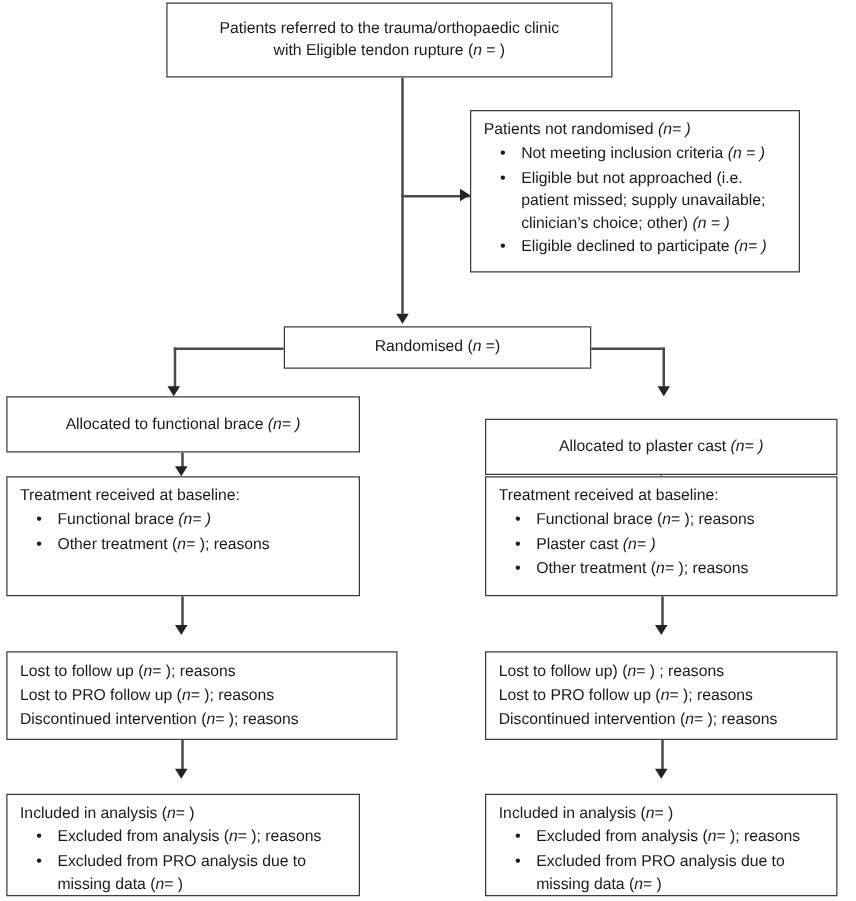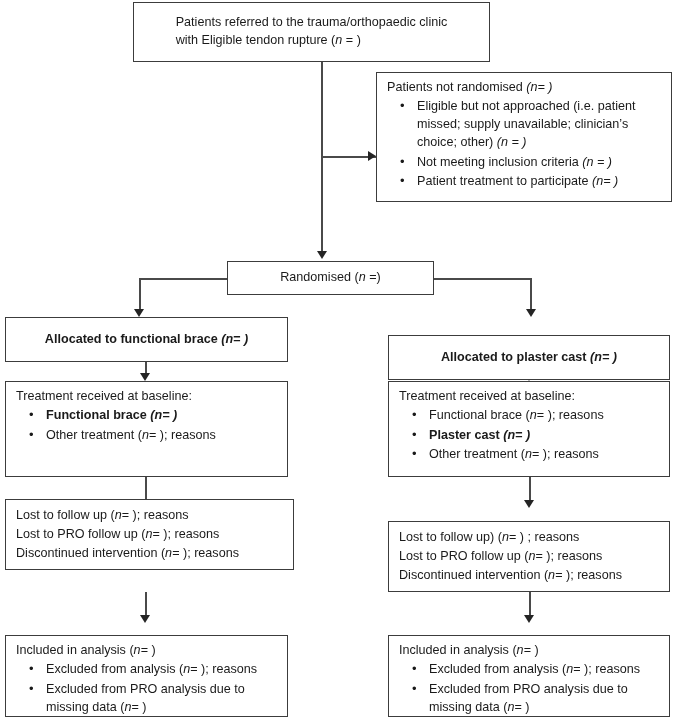--- a/index.html
+++ b/index.html
@@ -24,29 +24,29 @@
     border: 1.5px solid #3c3c3c;
     background: #ffffff;
     font-size: 12.6px;
     line-height: 1.42;
     color: #1a1a1a;
   }
   .box.center {
     display: flex;
     align-items: center;
     justify-content: center;
-    text-align: left;
+    text-align: center;
   }
   .box .pad {
     padding: 6px 8px 6px 10px;
   }
   .hdr {
     display: block;
   }
-  .bold { font-weight: bold; }
+  .bold { font-weight: normal; }
   .ital { font-style: italic; }
   ul.bullets {
     margin: 1px 0 0 0;
     padding: 0 0 0 30px;
     list-style: none;
   }
   ul.bullets li {
     position: relative;
     margin: 1.5px 0;
     padding-left: 0;
@@ -123,32 +123,32 @@
   <div class="vline" style="left:529px; top:592px; height:25px;"></div>
   <div class="arrow-down" style="left:524.3px; top:615px;"></div>
 
   <div class="box center" style="left:133px; top:2px; width:357px; height:60px;">
     <div>
       <span>Patients referred to the trauma/orthopaedic clinic</span><br>
       <span>with Eligible tendon rupture (</span><span class="ital">n</span><span> = )</span>
     </div>
   </div>
 
-  <div class="box" style="left:376px; top:72px; width:296px; height:130px;">
+  <div class="box" style="left:376px; top:88px; width:264px; height:130px;">
     <div class="pad">
       <span class="hdr"><span>Patients not randomised </span><span class="ital">(n= )</span></span>
       <ul class="bullets">
+        <li><span>Not meeting inclusion criteria </span><span class="ital">(n = )</span></li>
         <li><span>Eligible but not approached (i.e. patient missed; supply unavailable; clinician’s choice; other) </span><span class="ital">(n = )</span></li>
-        <li><span>Not meeting inclusion criteria </span><span class="ital">(n = )</span></li>
-        <li><span>Patient treatment to participate </span><span class="ital">(n= )</span></li>
-      </ul>
-    </div>
-  </div>
-
-  <div class="box center" style="left:227px; top:261px; width:207px; height:34px;">
+        <li><span>Eligible declined to participate </span><span class="ital">(n= )</span></li>
+      </ul>
+    </div>
+  </div>
+
+  <div class="box center" style="left:227px; top:261px; width:246px; height:34px;">
     <div>
       <span>Randomised (</span><span class="ital">n</span><span> =)</span>
     </div>
   </div>
 
   <div class="box center" style="left:5px; top:317px; width:283px; height:45px;">
     <div class="bold">
       <span>Allocated to functional brace </span><span class="ital">(n= )</span>
     </div>
   </div>
@@ -173,21 +173,21 @@
     <div class="pad">
       <span class="hdr">Treatment received at baseline:</span>
       <ul class="bullets">
         <li><span>Functional brace (</span><span class="ital">n</span><span>= ); reasons</span></li>
         <li><span class="bold">Plaster cast </span><span class="bold ital">(n= )</span></li>
         <li><span>Other treatment (</span><span class="ital">n</span><span>= ); reasons</span></li>
       </ul>
     </div>
   </div>
 
-  <div class="box" style="left:5px; top:499px; width:289px; height:71px;">
+  <div class="box" style="left:5px; top:521px; width:313px; height:71px;">
     <div class="pad lines">
       <div><span>Lost to follow up (</span><span class="ital">n</span><span>= );  reasons</span></div>
       <div><span>Lost to PRO follow up (</span><span class="ital">n</span><span>= ); reasons</span></div>
       <div><span>Discontinued intervention (</span><span class="ital">n</span><span>= ); reasons</span></div>
     </div>
   </div>
 
   <div class="box" style="left:388px; top:521px; width:282px; height:71px;">
     <div class="pad lines">
       <div><span>Lost to follow up) (</span><span class="ital">n</span><span>= ) ;  reasons</span></div>

